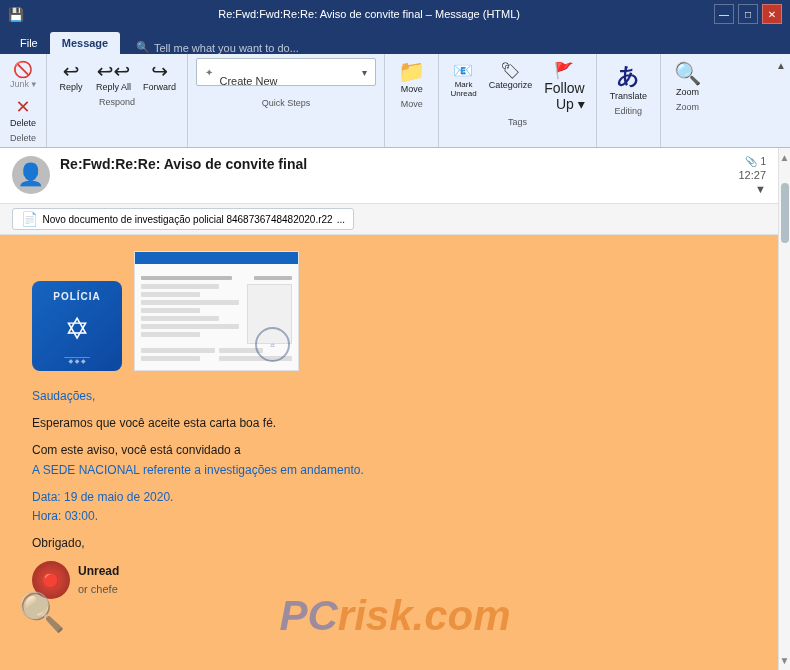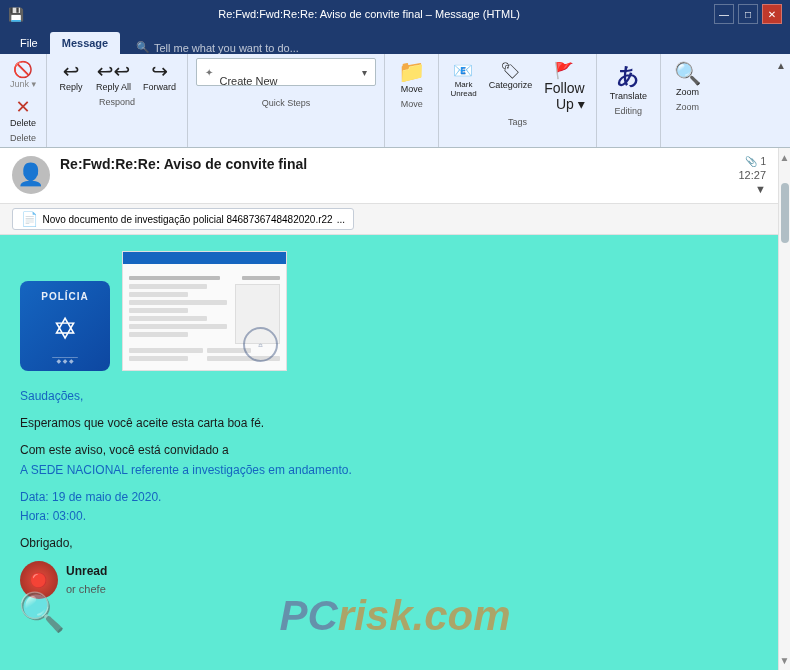--- a/index.html
+++ b/index.html
@@ -169,24 +169,24 @@
       display: flex;
       align-items: center;
       gap: 4px;
       font-size: 10px;
       cursor: pointer;
     }
     .attachment-icon { color: #e67e22; font-size: 14px; }
 
     
     .email-body {
-      padding: 16px 20px;
+      padding: 16px 32px;
       overflow-y: auto;
       flex: 1;
-      background: #5eead4;
+      background: #fdba74;
       color: #1a1a1a;
       font-size: 12px;
       line-height: 1.6;
     }
     .email-images {
       display: flex;
       gap: 12px;
       margin-bottom: 16px;
       align-items: flex-end;
     }
@@ -515,17 +515,17 @@
     </div>
 
     <div class="scrollbar-area">
       <div style="font-size:10px;color:#888;margin-top:4px;cursor:pointer;">▲</div>
       <div class="scrollbar-thumb"></div>
       <div style="font-size:10px;color:#888;margin-top:auto;margin-bottom:4px;cursor:pointer;">▼</div>
     </div>
   </div>
 
   <div class="watermark">
-    <span style="font-size:42px;font-weight:900;font-style:italic;color:#701a75;opacity:0.5;">PC</span><span style="font-size:42px;font-weight:900;font-style:italic;color:#e07820;opacity:0.7;">risk.com</span>
+    <span style="font-size:42px;font-weight:900;font-style:italic;color:#1d4ed8;opacity:0.5;">PC</span><span style="font-size:42px;font-weight:900;font-style:italic;color:#e07820;opacity:0.7;">risk.com</span>
   </div>
   <div class="watermark-icon">🔍</div>
 
 </div>
 
 </body></html>

